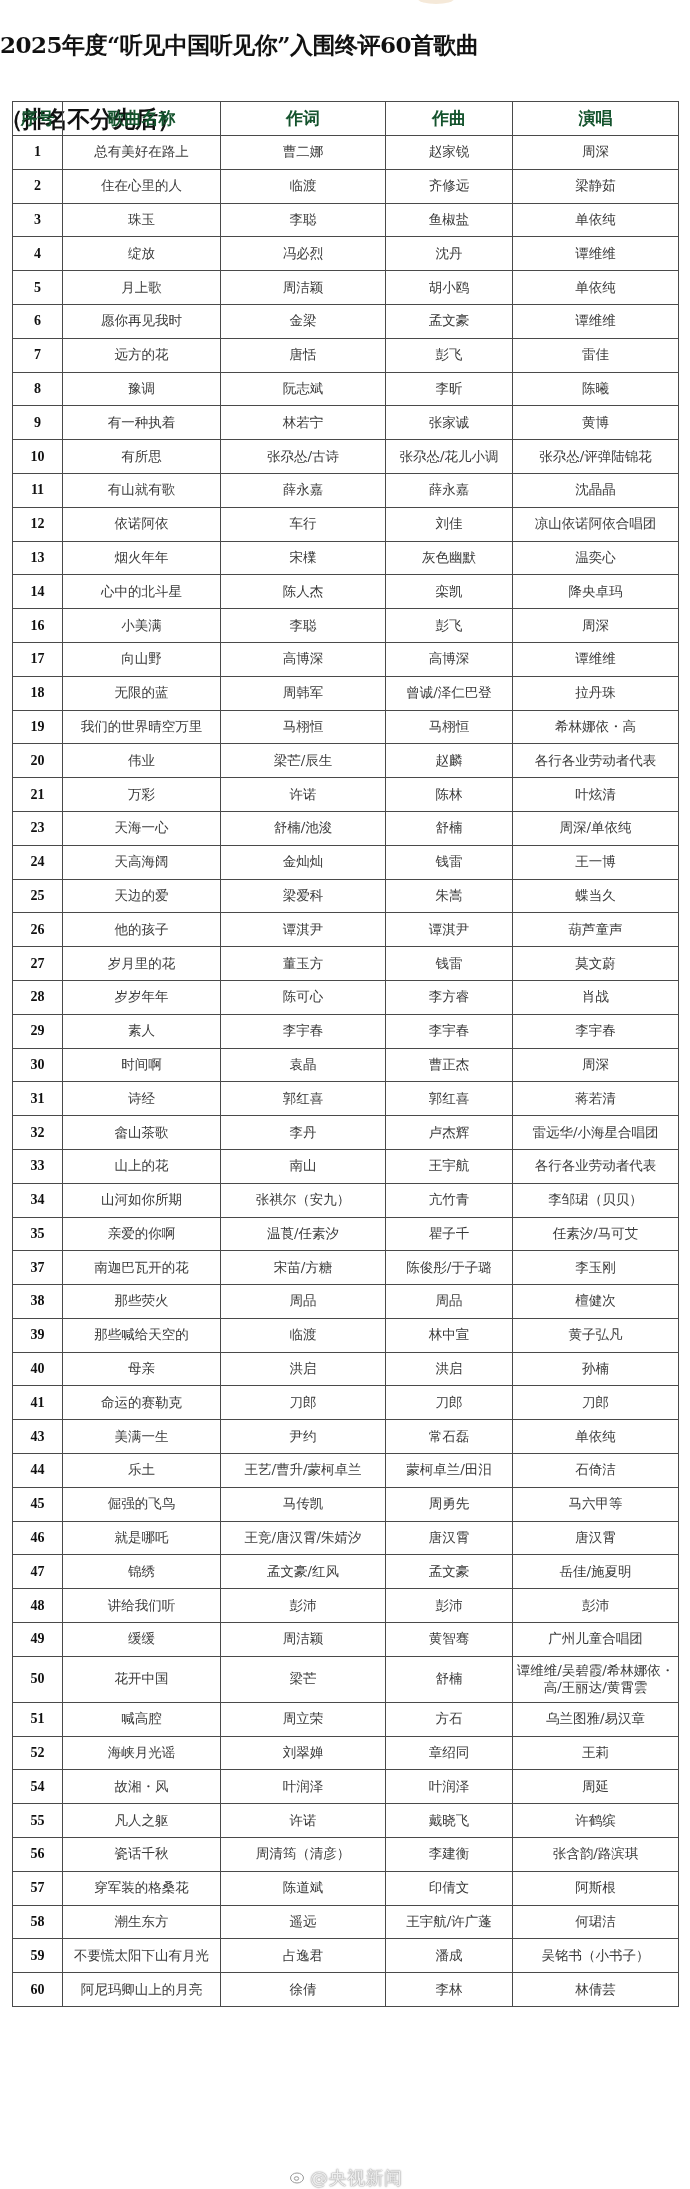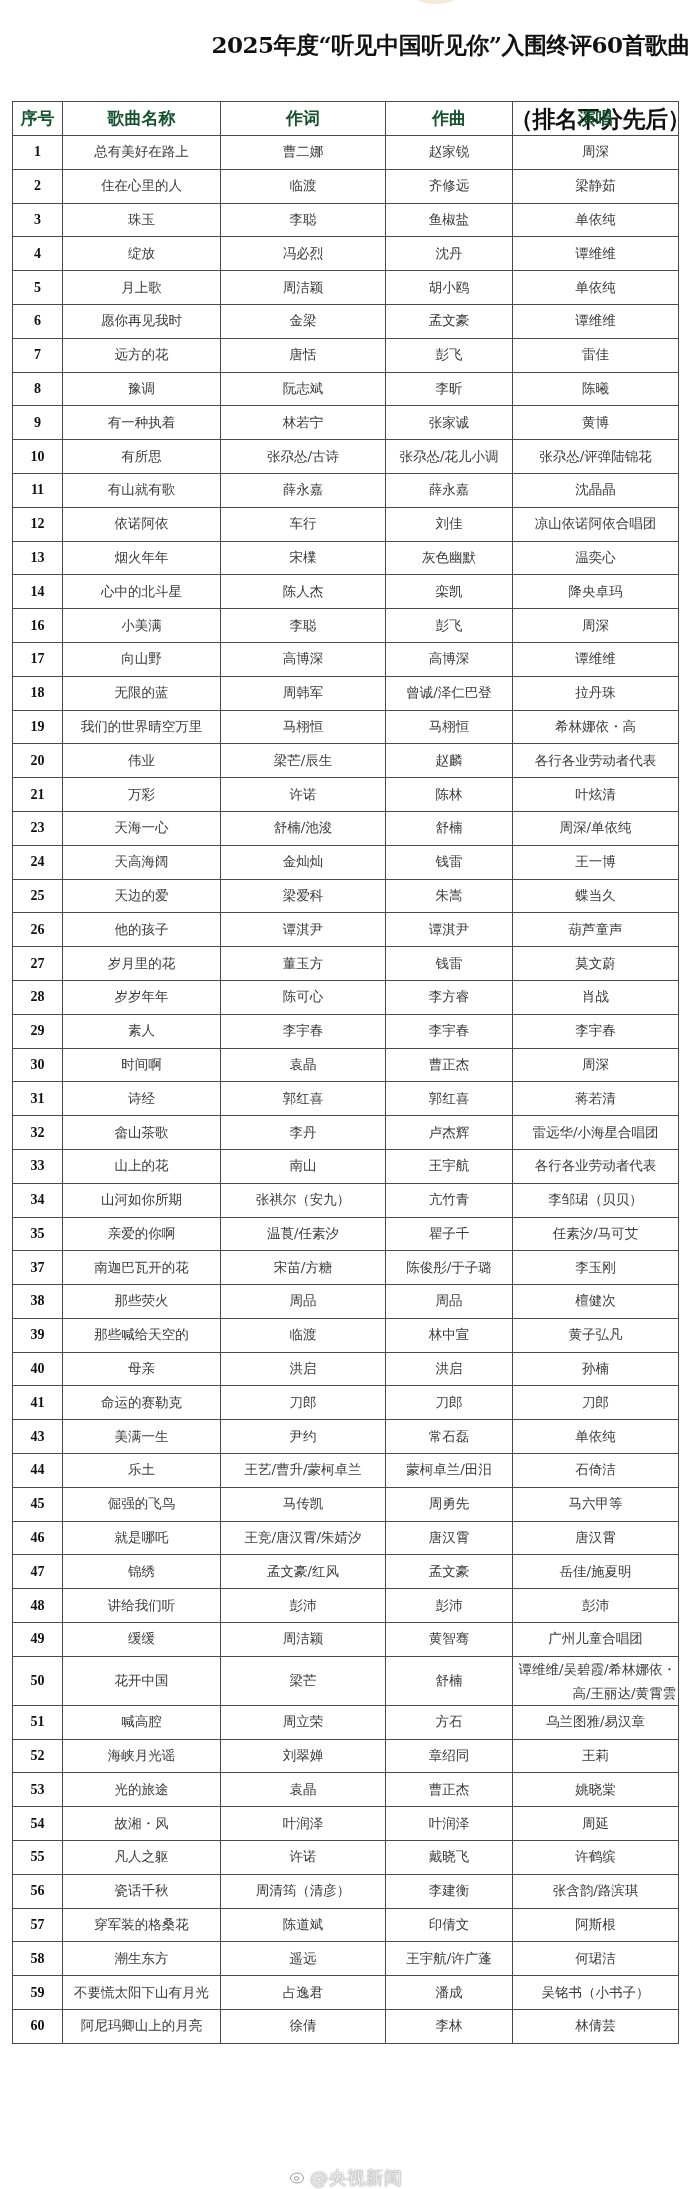--- a/index.html
+++ b/index.html
@@ -5,39 +5,39 @@
     html, body { margin: 0; padding: 0; background: #ffffff; }
     body {
       width: 690px; height: 2189px; position: relative; overflow: hidden;
       font-family: "DejaVu Serif", "Liberation Serif", serif; color: #222;
     }
     .top-mark {
       position: absolute; left: 418px; top: -6px; width: 36px; height: 10px;
       border-radius: 50%; background: #f3e4cf; opacity: 0.8;
     }
     .title {
-      position: absolute; left: 0; width: 690px; text-align: right;
+      position: absolute; left: 0; width: 690px; text-align: left;
       font-weight: bold; color: #111; letter-spacing: -0.5px;
     }
     .title.l1 { top: 30px; font-size: 23px; }
     .title.l2 { top: 60px; font-size: 23px; margin-top: 44px; }
     table {
       position: absolute; left: 12px; top: 101px; width: 666px;
       border-collapse: collapse; table-layout: fixed;
     }
     td, th {
       border: 1px solid #4a4a4a; text-align: center; vertical-align: middle;
       padding: 0 2px; font-size: 13.5px; color: #3a3a3a; font-weight: normal;
       white-space: nowrap; overflow: hidden;
     }
     th { height: 33px; font-size: 17px; font-weight: bold; color: #14532d; }
     td { height: 32.8px; }
     td.num { font-weight: bold; color: #111; font-size: 14px; font-family: "Liberation Serif", serif; }
     tr.tall td { height: 45px; }
-    td.wrap { white-space: normal; line-height: 24px; text-align: right; }
+    td.wrap { white-space: normal; line-height: 17px; }
     col.c0 { width: 50px; }
     col.c1 { width: 158px; }
     col.c2 { width: 165px; }
     col.c3 { width: 127px; }
     col.c4 { width: 166px; }
     .watermark {
       position: absolute; left: 290px; top: 2166px; font-size: 18px;
       color: rgba(255,255,255,0.85); font-family: "DejaVu Sans", sans-serif;
       text-shadow: 0 0 1px #888, 0 0 2px #999; letter-spacing: 0.5px;
     }
@@ -399,27 +399,20 @@
         <td>乌兰图雅/易汉章</td>
       </tr>
       <tr>
         <td class="num">52</td>
         <td>海峡月光谣</td>
         <td>刘翠婵</td>
         <td>章绍同</td>
         <td>王莉</td>
       </tr>
       <tr>
-        <td class="num">53</td>
-        <td>光的旅途</td>
-        <td>袁晶</td>
-        <td>曹正杰</td>
-        <td>姚晓棠</td>
-      </tr>
-      <tr>
         <td class="num">54</td>
         <td>故湘・风</td>
         <td>叶润泽</td>
         <td>叶润泽</td>
         <td>周延</td>
       </tr>
       <tr>
         <td class="num">55</td>
         <td>凡人之躯</td>
         <td>许诺</td>

